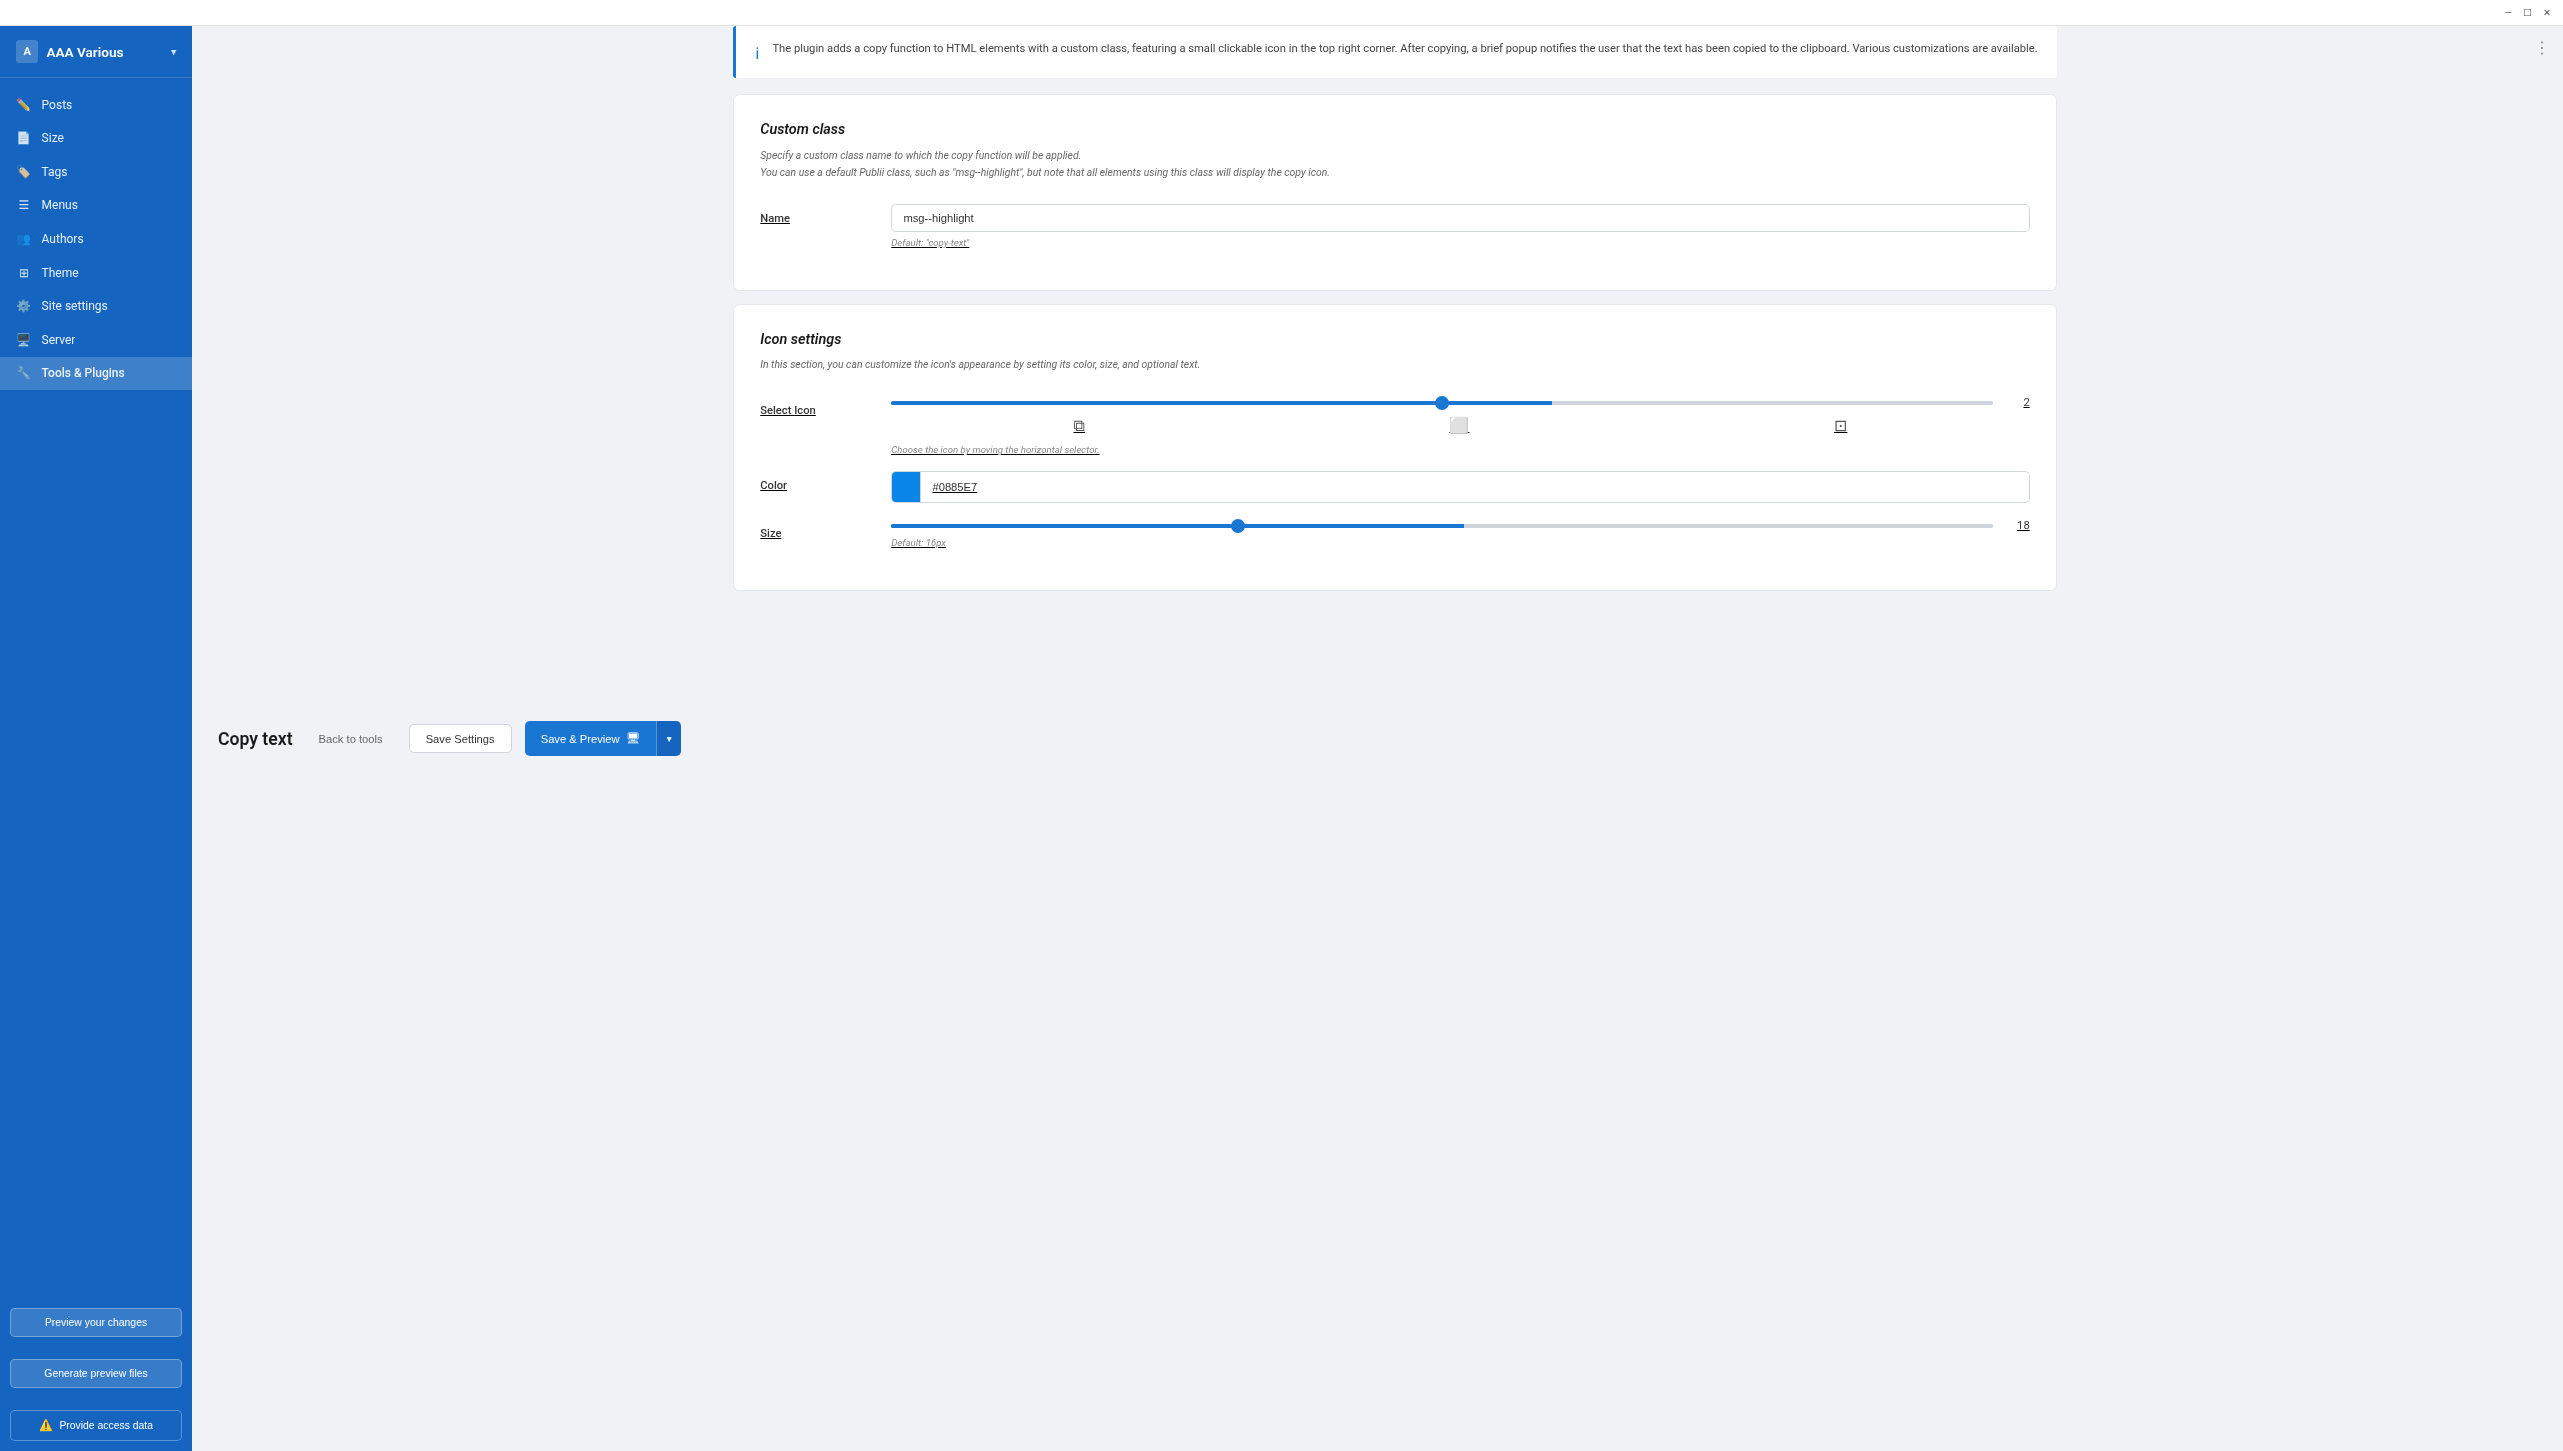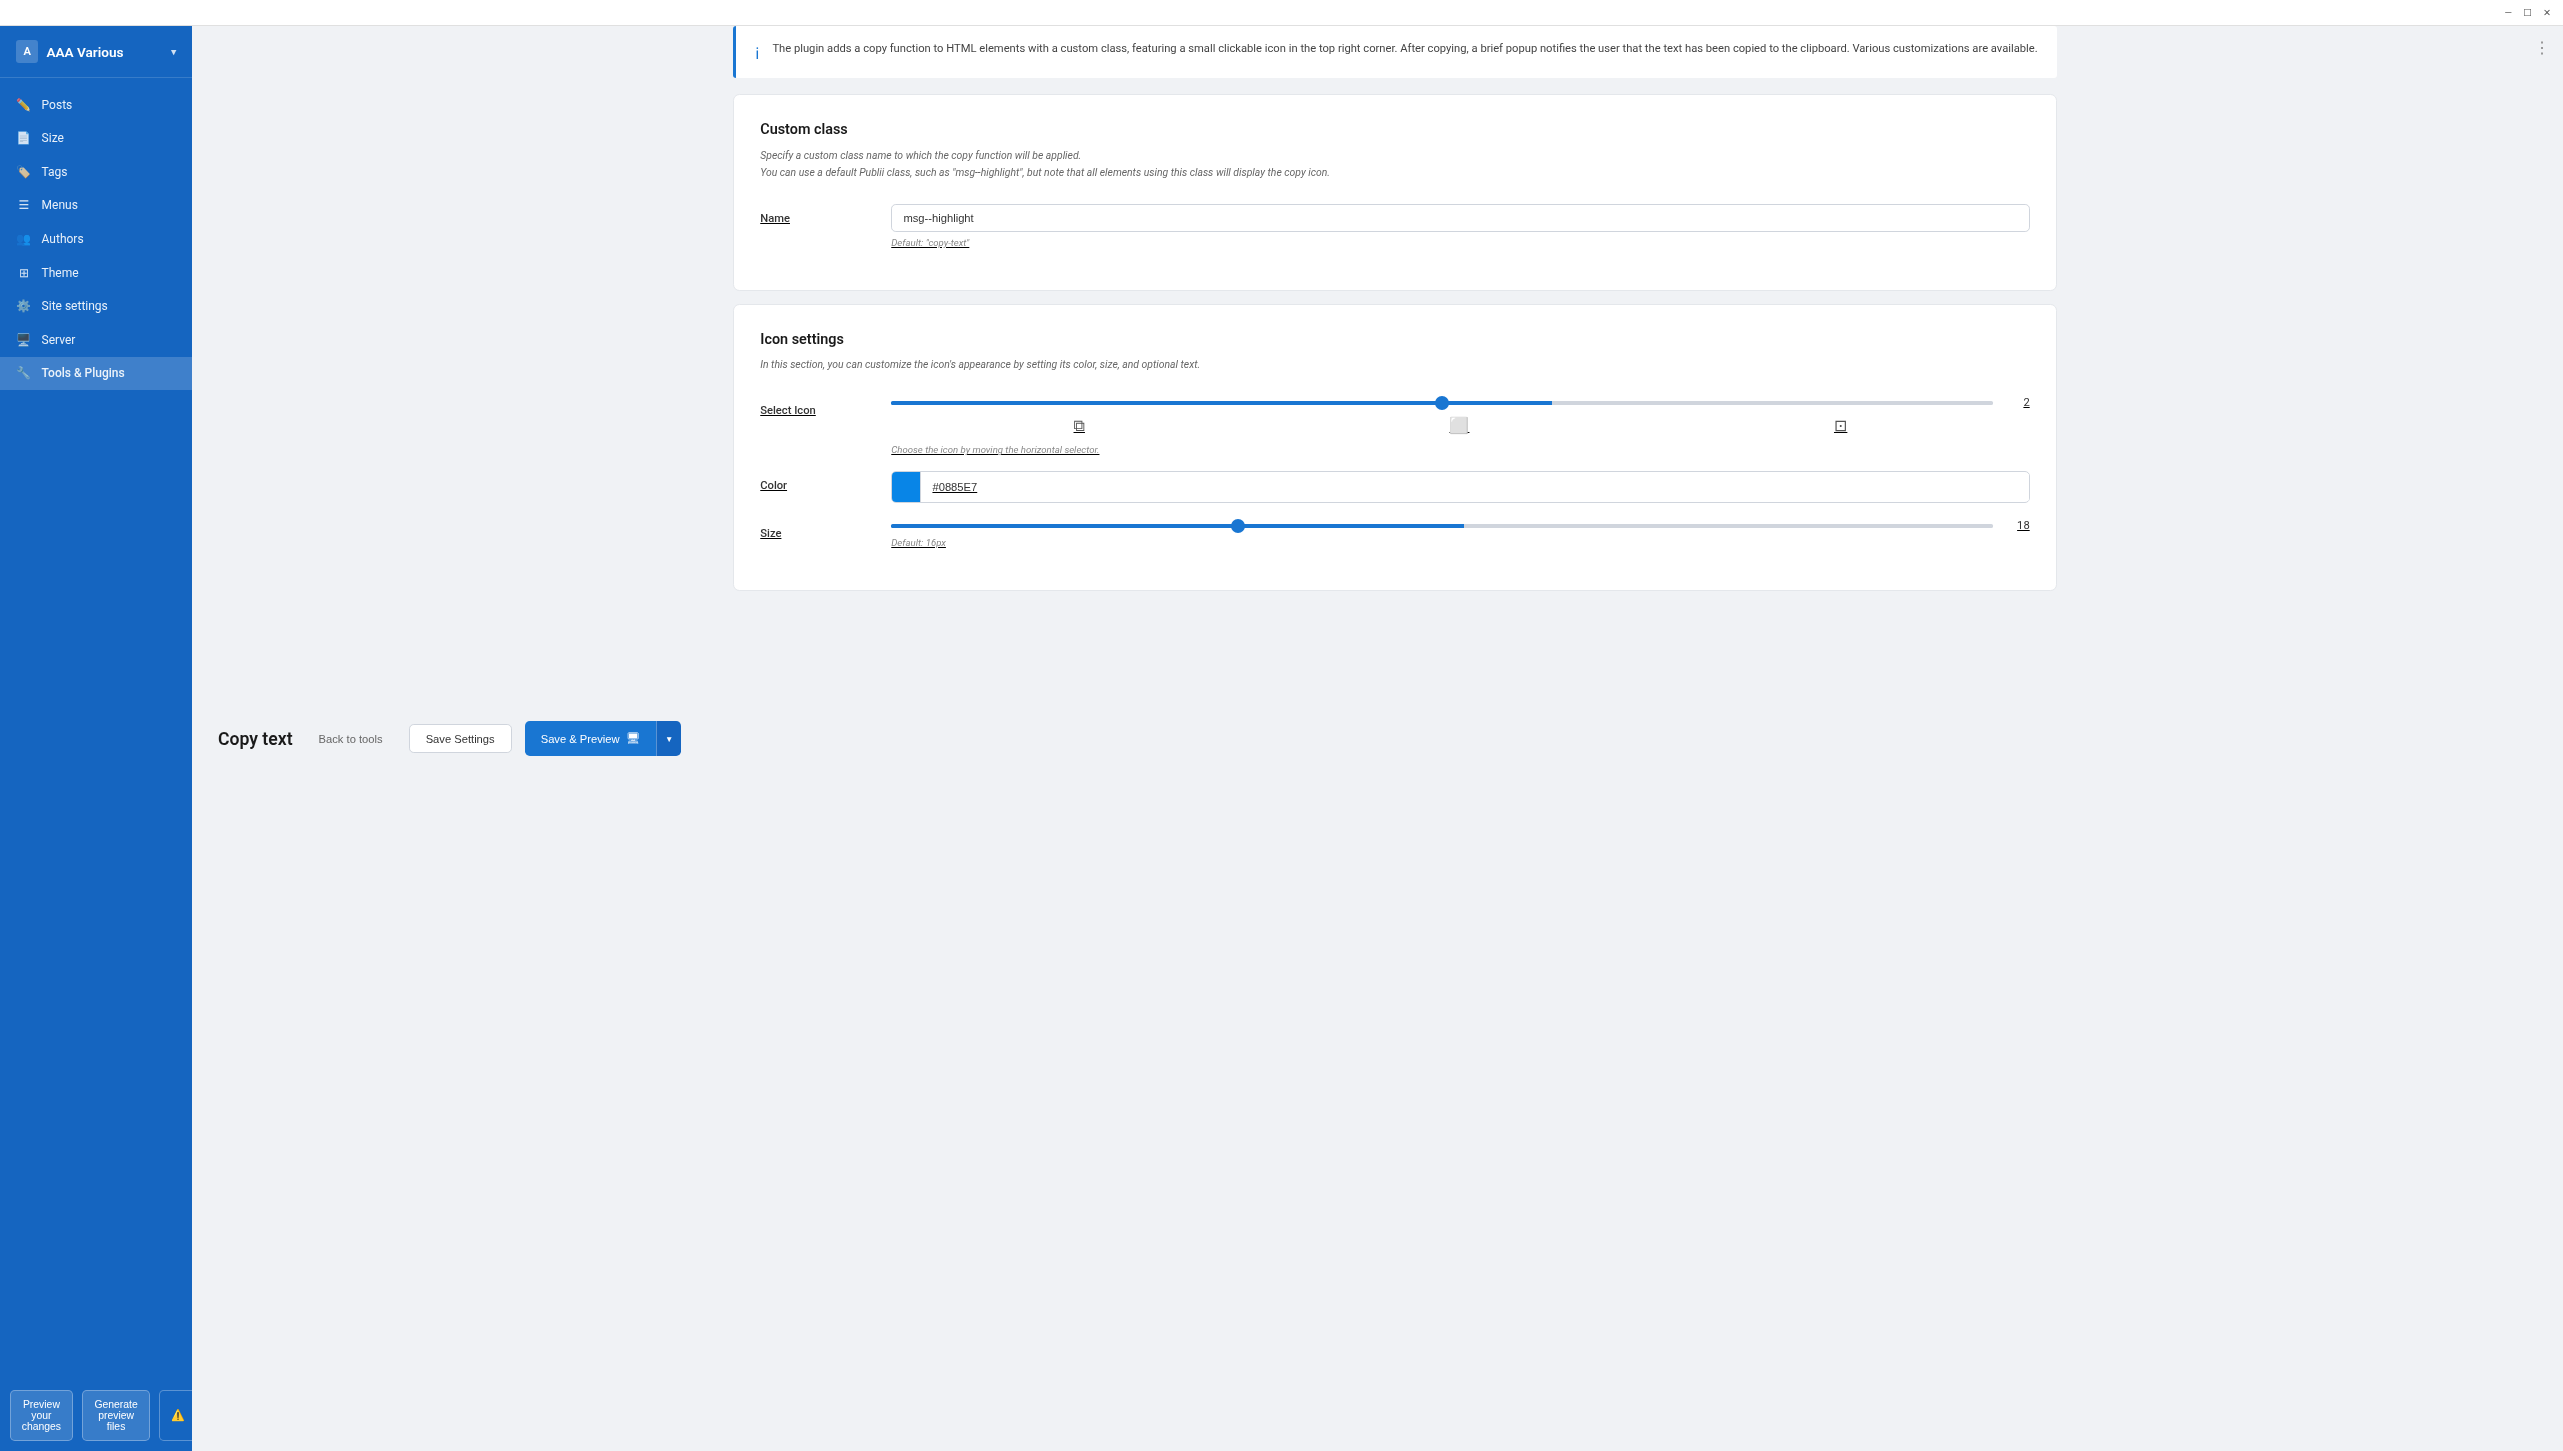--- a/index.html
+++ b/index.html
@@ -76,22 +76,22 @@
       color: rgba(255,255,255,0.9);
       border-radius: 0;
       transition: background 0.15s;
     }
     .sidebar-item.active { background: rgba(255,255,255,0.18); font-weight: 500; }
     .sidebar-item-icon { width: 16px; height: 16px; display: flex; align-items: center; justify-content: center; font-size: 12px; opacity: 0.9; }
 
     .sidebar-bottom {
       padding: 9.6px;
       display: flex;
-      flex-direction: row;
-      gap: 9px;
+      flex-direction: column;
+      gap: 22px;
     }
     .sidebar-bottom-btn {
       background: rgba(255,255,255,0.15);
       border: 0.8px solid rgba(255,255,255,0.3);
       color: #fff;
       padding: 8px 11.2px;
       border-radius: 4.8px;
       cursor: pointer;
       font-size: 10.4px;
       font-weight: 500;
@@ -214,20 +214,21 @@
       border-radius: 6.4px;
       border: 0.8px solid #e4e7eb;
       padding: 26px;
       margin-bottom: 13px;
     }
     .card-title {
       font-size: 14.4px;
       font-weight: 600;
       color: #1a1a1a;
       margin-bottom: 9.6px;
+      font-style: italic;
     }
     .card-description {
       font-size: 10.4px;
       color: #666;
       line-height: 1.6;
       font-style: italic;
       margin-bottom: 22.4px;
     }
 
     

